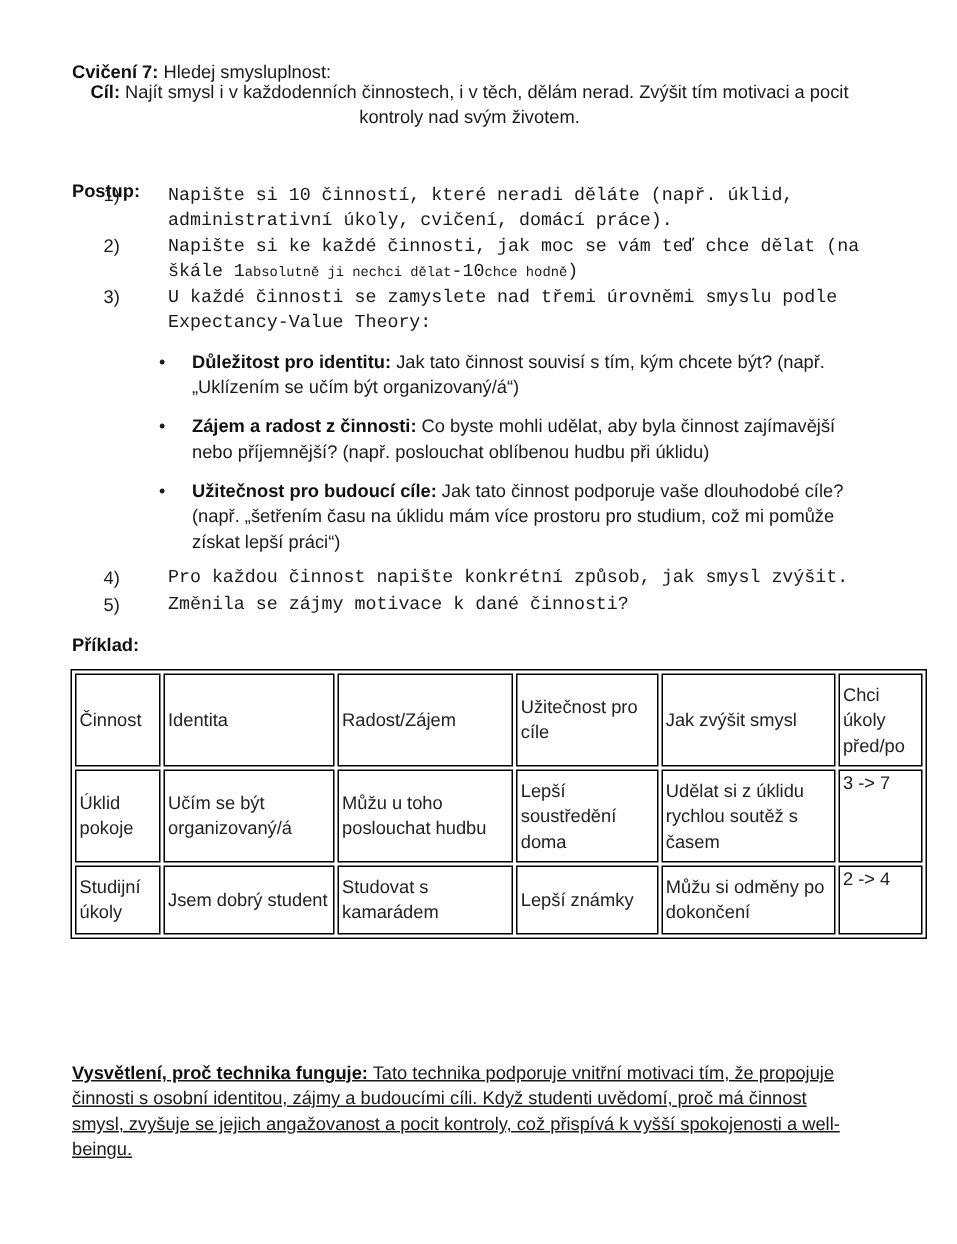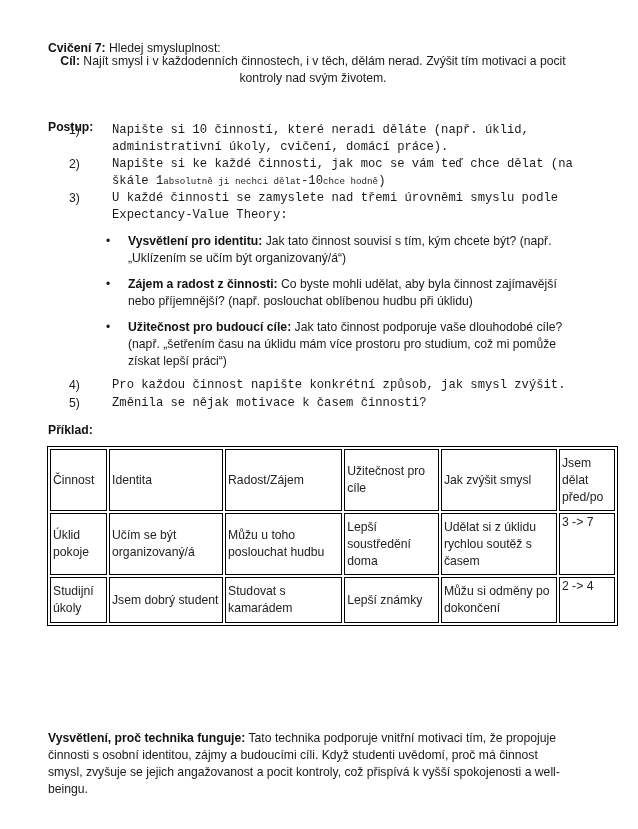--- a/index.html
+++ b/index.html
@@ -55,77 +55,77 @@
     <span class="ol-text"><span>Napište si ke každé činnosti, jak moc se vám teď chce dělat (na škále 1</span><span class="small">absolutně ji nechci dělat</span><span>-10</span><span class="small">chce hodně</span><span>)</span></span>
   </div>
 
   <div class="ol-item" style="top:190px;">
     <span class="ol-num">3)</span>
     <span class="ol-text">U každé činnosti se zamyslete nad třemi úrovněmi smyslu podle Expectancy-Value Theory:</span>
   </div>
 
   <div class="bul" style="top:233px;">
     <span class="bul-dot">•</span>
-    <span class="bul-text"><b>Vysvětlení pro identitu:</b><span> Jak tato činnost souvisí s tím, kým chcete být? (např. „Uklízením se učím být organizovaný/á“)</span></span>
+    <span class="bul-text"><b>Důležitost pro identitu:</b><span> Jak tato činnost souvisí s tím, kým chcete být? (např. „Uklízením se učím být organizovaný/á“)</span></span>
   </div>
 
   <div class="bul" style="top:276px;">
     <span class="bul-dot">•</span>
     <span class="bul-text"><b>Zájem a radost z činnosti:</b><span> Co byste mohli udělat, aby byla činnost zajímavější nebo příjemnější? (např. poslouchat oblíbenou hudbu při úklidu)</span></span>
   </div>
 
   <div class="bul" style="top:319px;">
     <span class="bul-dot">•</span>
     <span class="bul-text"><b>Užitečnost pro budoucí cíle:</b><span> Jak tato činnost podporuje vaše dlouhodobé cíle? (např. „šetřením času na úklidu mám více prostoru pro studium, což mi pomůže získat lepší práci“)</span></span>
   </div>
 
   <div class="ol-item" style="top:377px;">
     <span class="ol-num">4)</span>
     <span class="ol-text">Pro každou činnost napište konkrétní způsob, jak smysl zvýšit.</span>
   </div>
 
   <div class="ol-item" style="top:395px;">
     <span class="ol-num">5)</span>
-    <span class="ol-text">Změnila se nějak motivace k časem činnosti?</span>
+    <span class="ol-text">Změnila se zájmy motivace k dané činnosti?</span>
   </div>
 
   <p class="blk" style="top:422px;"><b>Příklad:</b></p>
 
   <table class="ex">
     <colgroup>
       <col style="width:56px">
         <col style="width:112px">
         <col style="width:115px">
         <col style="width:93px">
         <col style="width:114px">
         <col style="width:55px">
     </colgroup>
     <tbody>
         <tr class="hdr">
       <td>Činnost</td>
       <td>Identita</td>
       <td>Radost/Zájem</td>
       <td>Užitečnost pro cíle</td>
       <td>Jak zvýšit smysl</td>
-      <td>Jsem dělat před/po</td>
+      <td>Chci úkoly před/po</td>
     </tr>
     <tr class="r1">
       <td>Úklid pokoje</td>
       <td>Učím se být organizovaný/á</td>
       <td>Můžu u toho poslouchat hudbu</td>
       <td>Lepší soustředění doma</td>
       <td>Udělat si z úklidu rychlou soutěž s časem</td>
       <td class="top">3 -&gt; 7</td>
     </tr>
     <tr class="r2">
       <td>Studijní úkoly</td>
       <td>Jsem dobrý student</td>
       <td>Studovat s kamarádem</td>
       <td>Lepší známky</td>
       <td>Můžu si odměny po dokončení</td>
       <td class="top">2 -&gt; 4</td>
     </tr>
   </tbody>
     </table>
 
-  <p class="blk" style="top:730px; width:525px;"><b>Vysvětlení, proč technika funguje:</b><span> Tato technika podporuje vnitřní motivaci tím, že propojuje činnosti s osobní identitou, zájmy a budoucími cíli. Když studenti uvědomí, proč má činnost smysl, zvyšuje se jejich angažovanost a pocit kontroly, což přispívá k vyšší spokojenosti a well-beingu.</span></p>
+  <p class="blk" style="top:707px; width:525px;text-decoration:underline;"><b>Vysvětlení, proč technika funguje:</b><span> Tato technika podporuje vnitřní motivaci tím, že propojuje činnosti s osobní identitou, zájmy a budoucími cíli. Když studenti uvědomí, proč má činnost smysl, zvyšuje se jejich angažovanost a pocit kontroly, což přispívá k vyšší spokojenosti a well-beingu.</span></p>
 
 </div>
 
 </body></html>

